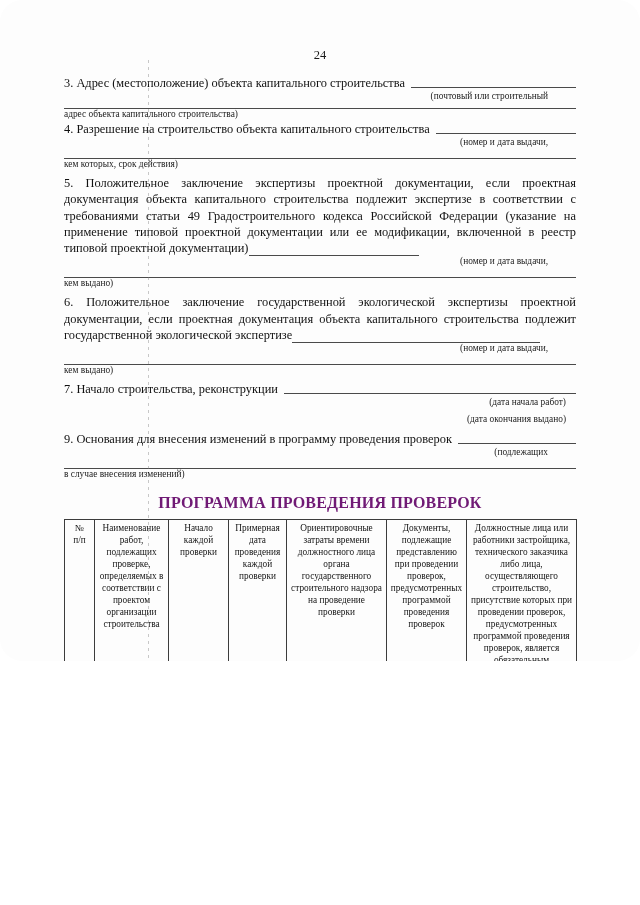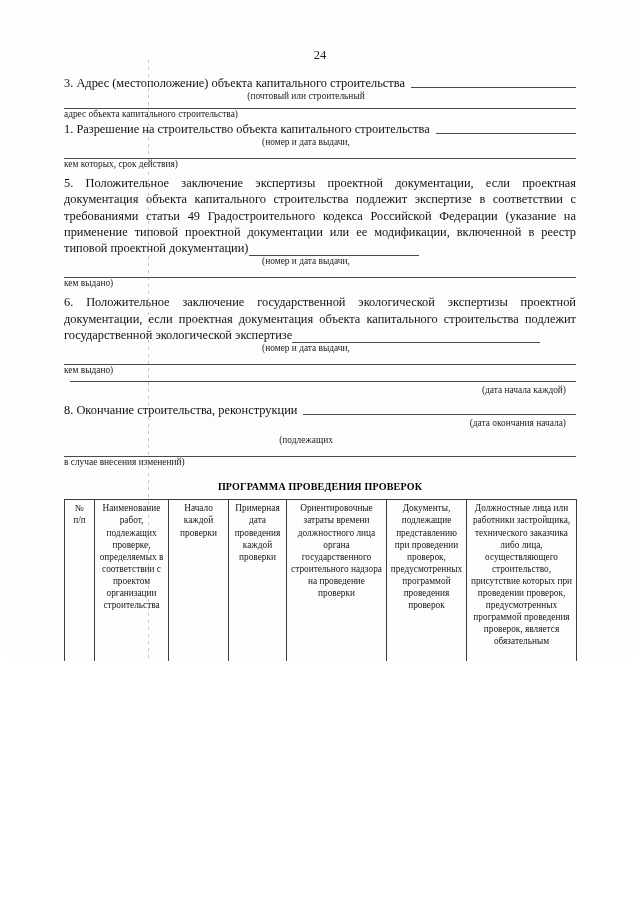--- a/index.html
+++ b/index.html
@@ -72,21 +72,21 @@
     border-bottom: 1px solid #4a4a4a;
     height: 0;
     width: 100%;
   }
   .caption {
     font-size: 9.4px;
     color: #1c1c1c;
     line-height: 1.25;
   }
   .caption.right {
-    text-align: center;
+    text-align: right;
     padding-right: 28px;
   }
   .caption.center {
   }
   .caption.near-right {
     text-align: right;
     padding-right: 10px;
   }
   .gap-sm { height: 5px; }
   .gap-md { height: 9px; }
@@ -103,24 +103,24 @@
     display: inline-block;
     vertical-align: bottom;
     border-bottom: 1px solid #4a4a4a;
     height: 9px;
   }
 
   
   .table-title {
     text-align: center;
     font-weight: bold;
-    font-size: 10px;
+    font-size: 16px;
     letter-spacing: 0.2px;
     margin: 0;
-    color: #000000;
+    color: #701a75;
   }
 
   
   table.program {
     border-collapse: collapse;
     width: 512px;
     table-layout: fixed;
     margin-top: 7px;
   }
   table.program td, table.program th {
@@ -169,21 +169,21 @@
     <div class="item-row">
       <span class="item-text">3. Адрес (местоположение) объекта капитального строительства</span>
       <span class="rule"></span>
     </div>
     <div class="caption right">(почтовый или строительный</div>
     <div class="gap-sm"></div>
     <div class="full-rule"></div>
     <div class="caption center">адрес объекта капитального строительства)</div>
 
     <div class="item-row">
-      <span class="item-text">1. Разрешение на строительство объекта капитального строительства</span>
+      <span class="item-text">4. Разрешение на строительство объекта капитального строительства</span>
       <span class="rule"></span>
     </div>
     <div class="caption right">(номер и дата выдачи,</div>
     <div class="gap-md"></div>
     <div class="full-rule"></div>
     <div class="caption center">кем которых, срок действия)</div>
 
     <div class="gap-sm"></div>
     <div class="para"><span>5. Положительное заключение экспертизы проектной документации, если проектная документация объекта капитального строительства подлежит экспертизе в соответствии с требованиями статьи 49 Градостроительного кодекса Российской Федерации (указание на применение типовой проектной документации или ее модификации, включенной в реестр типовой проектной документации)</span><span class="para-inline-rule" style="width:170px;"></span></div>
     <div class="caption right">(номер и дата выдачи,</div>
@@ -193,32 +193,33 @@
 
     <div class="gap-sm"></div>
     <div class="para"><span>6. Положительное заключение государственной экологической экспертизы проектной документации, если проектная документация объекта капитального строительства подлежит государственной экологической экспертизе</span><span class="para-inline-rule" style="width:248px;"></span></div>
     <div class="caption right">(номер и дата выдачи,</div>
     <div class="gap-md"></div>
     <div class="full-rule"></div>
     <div class="caption center">кем выдано)</div>
 
     <div class="gap-sm"></div>
     <div class="item-row">
-      <span class="rule"></span>
-    </div>
-    <div class="caption near-right">(дата начала каждой)</div>
-
-    <div class="gap-sm"></div>
-    <div class="item-row">
-      <span class="item-text">8. Окончание строительства, реконструкции</span>
-      <span class="rule"></span>
-    </div>
-    <div class="caption near-right">(дата окончания начала)</div>
-
-    <div class="gap-sm"></div>
+      <span class="item-text">7. Начало строительства, реконструкции</span>
+      <span class="rule"></span>
+    </div>
+    <div class="caption near-right">(дата начала работ)</div>
+
+    <div class="gap-sm"></div>
+    <div class="caption near-right">(дата окончания выдано)</div>
+
+    <div class="gap-sm"></div>
+    <div class="item-row">
+      <span class="item-text">9. Основания для внесения изменений в программу проведения проверок</span>
+      <span class="rule"></span>
+    </div>
     <div class="caption right">(подлежащих</div>
     <div class="gap-md"></div>
     <div class="full-rule"></div>
     <div class="caption center">в случае внесения изменений)</div>
 
     <div class="gap-lg"></div>
     <div class="table-title">ПРОГРАММА ПРОВЕДЕНИЯ ПРОВЕРОК</div>
 
     <table class="program">
       <colgroup>

